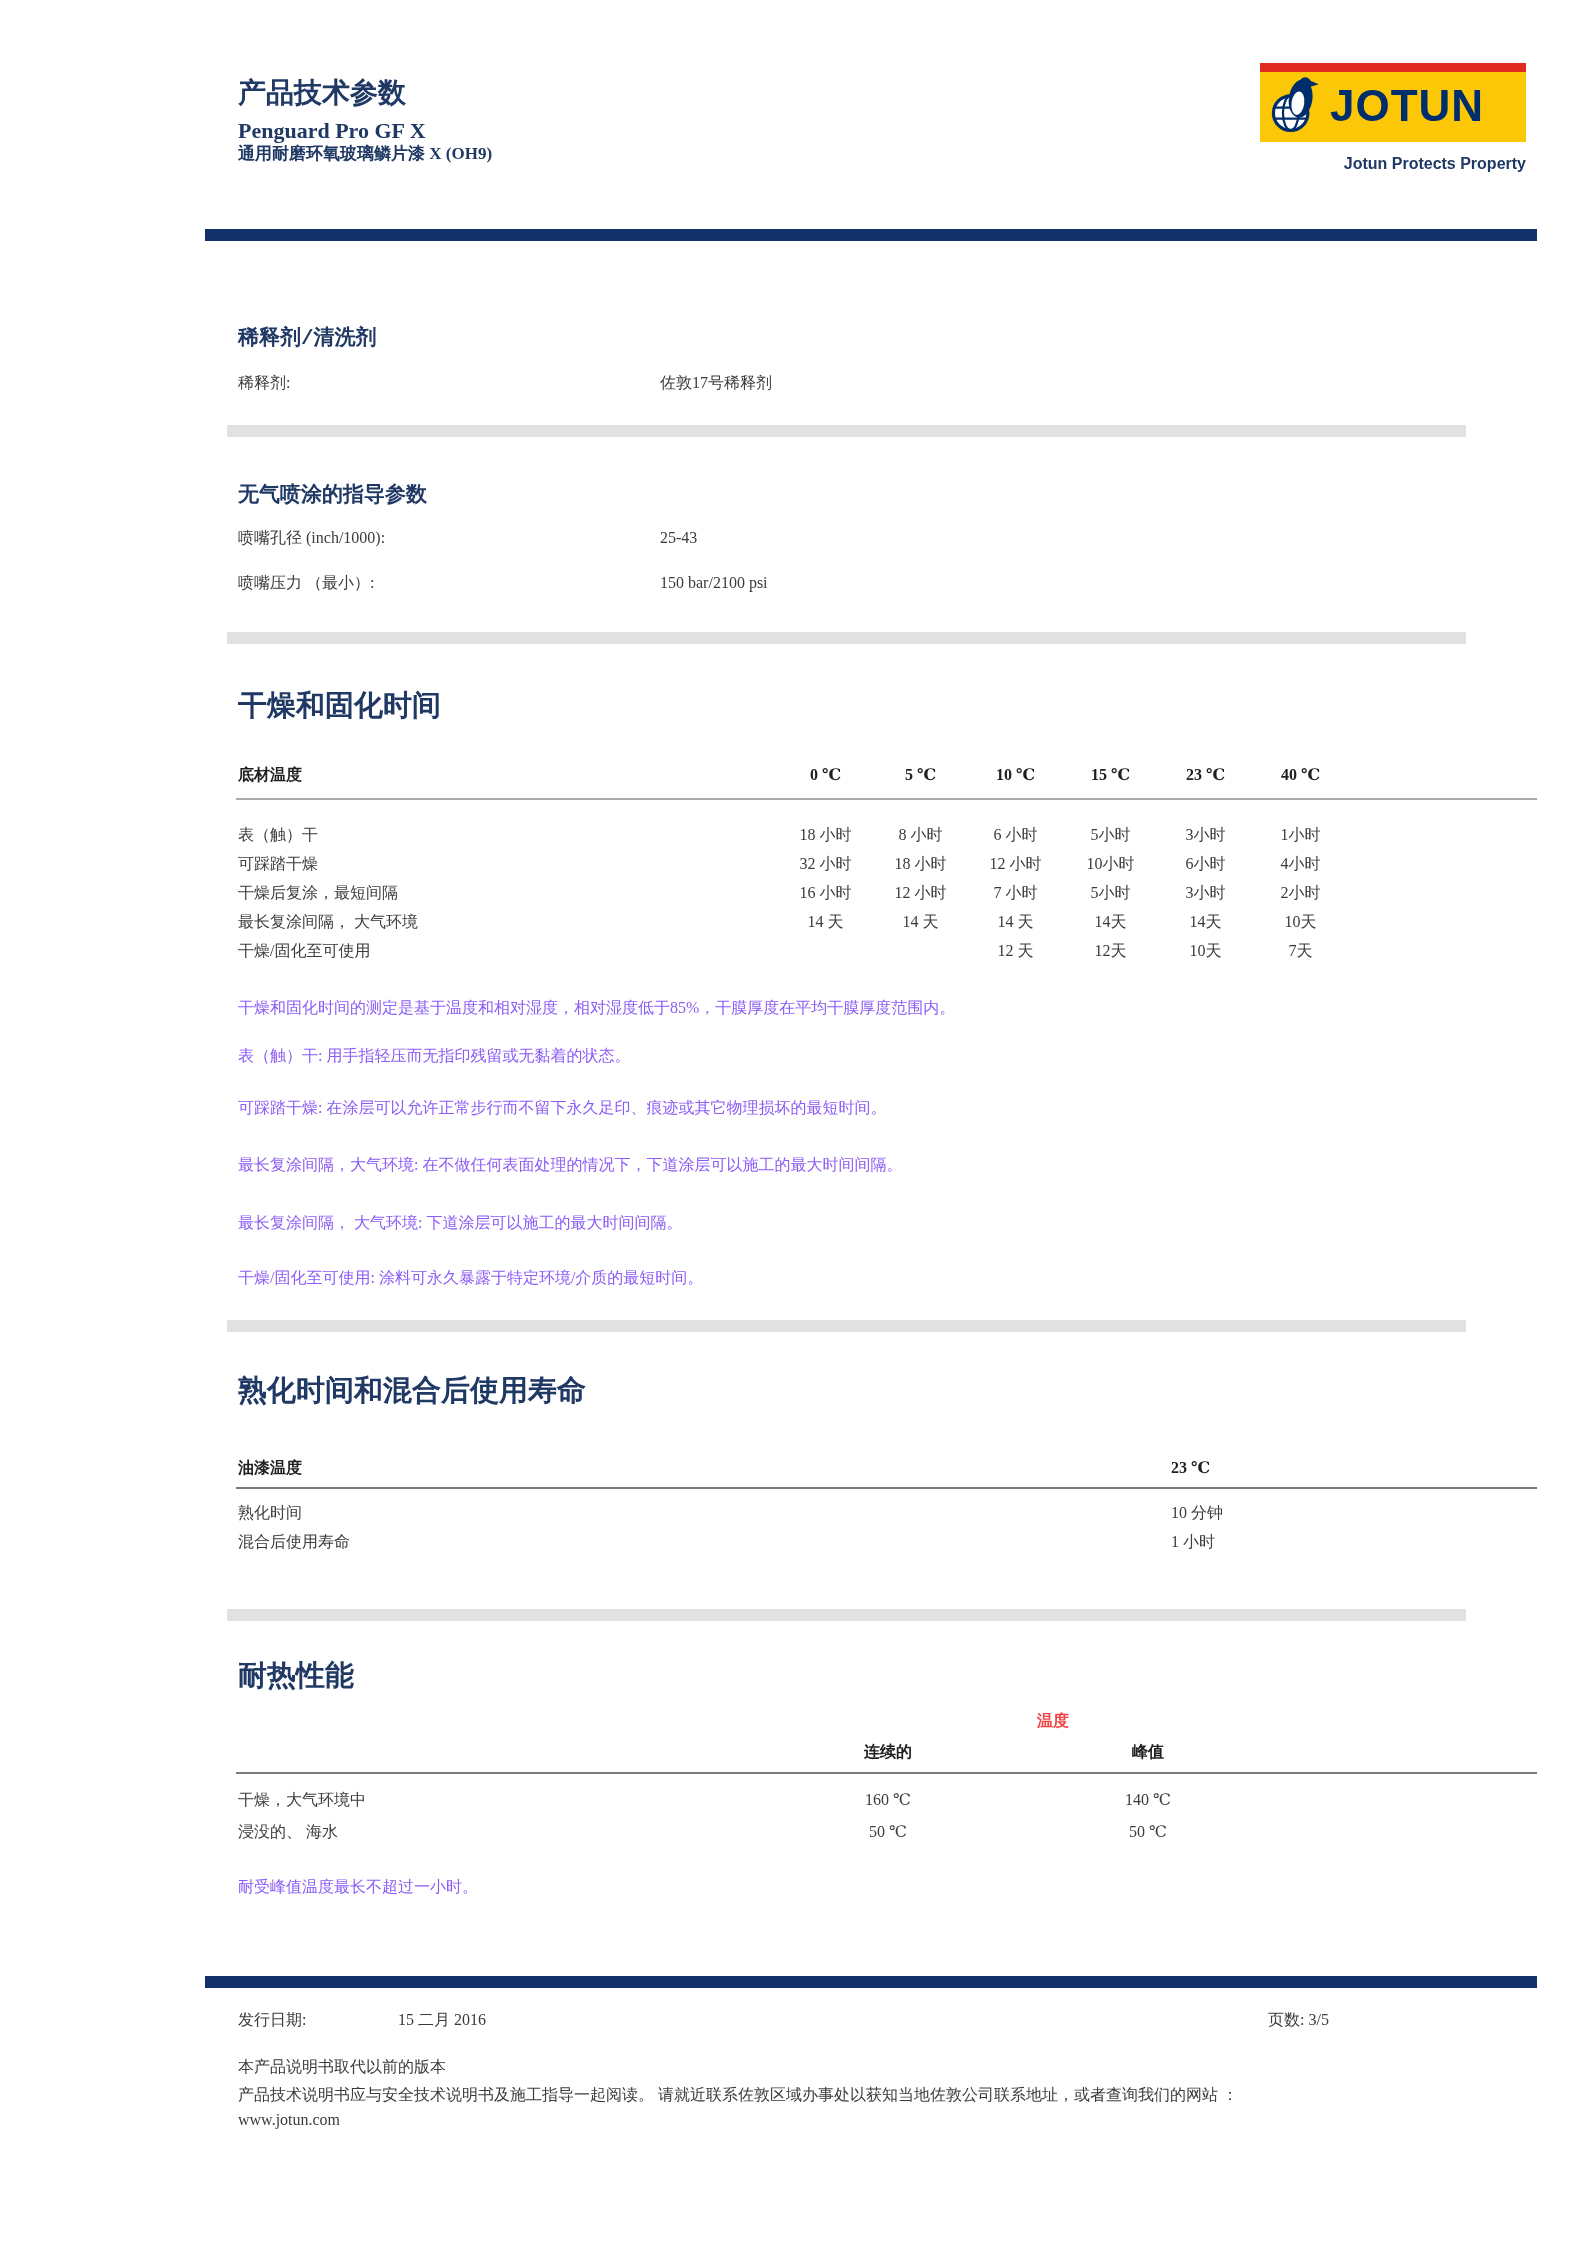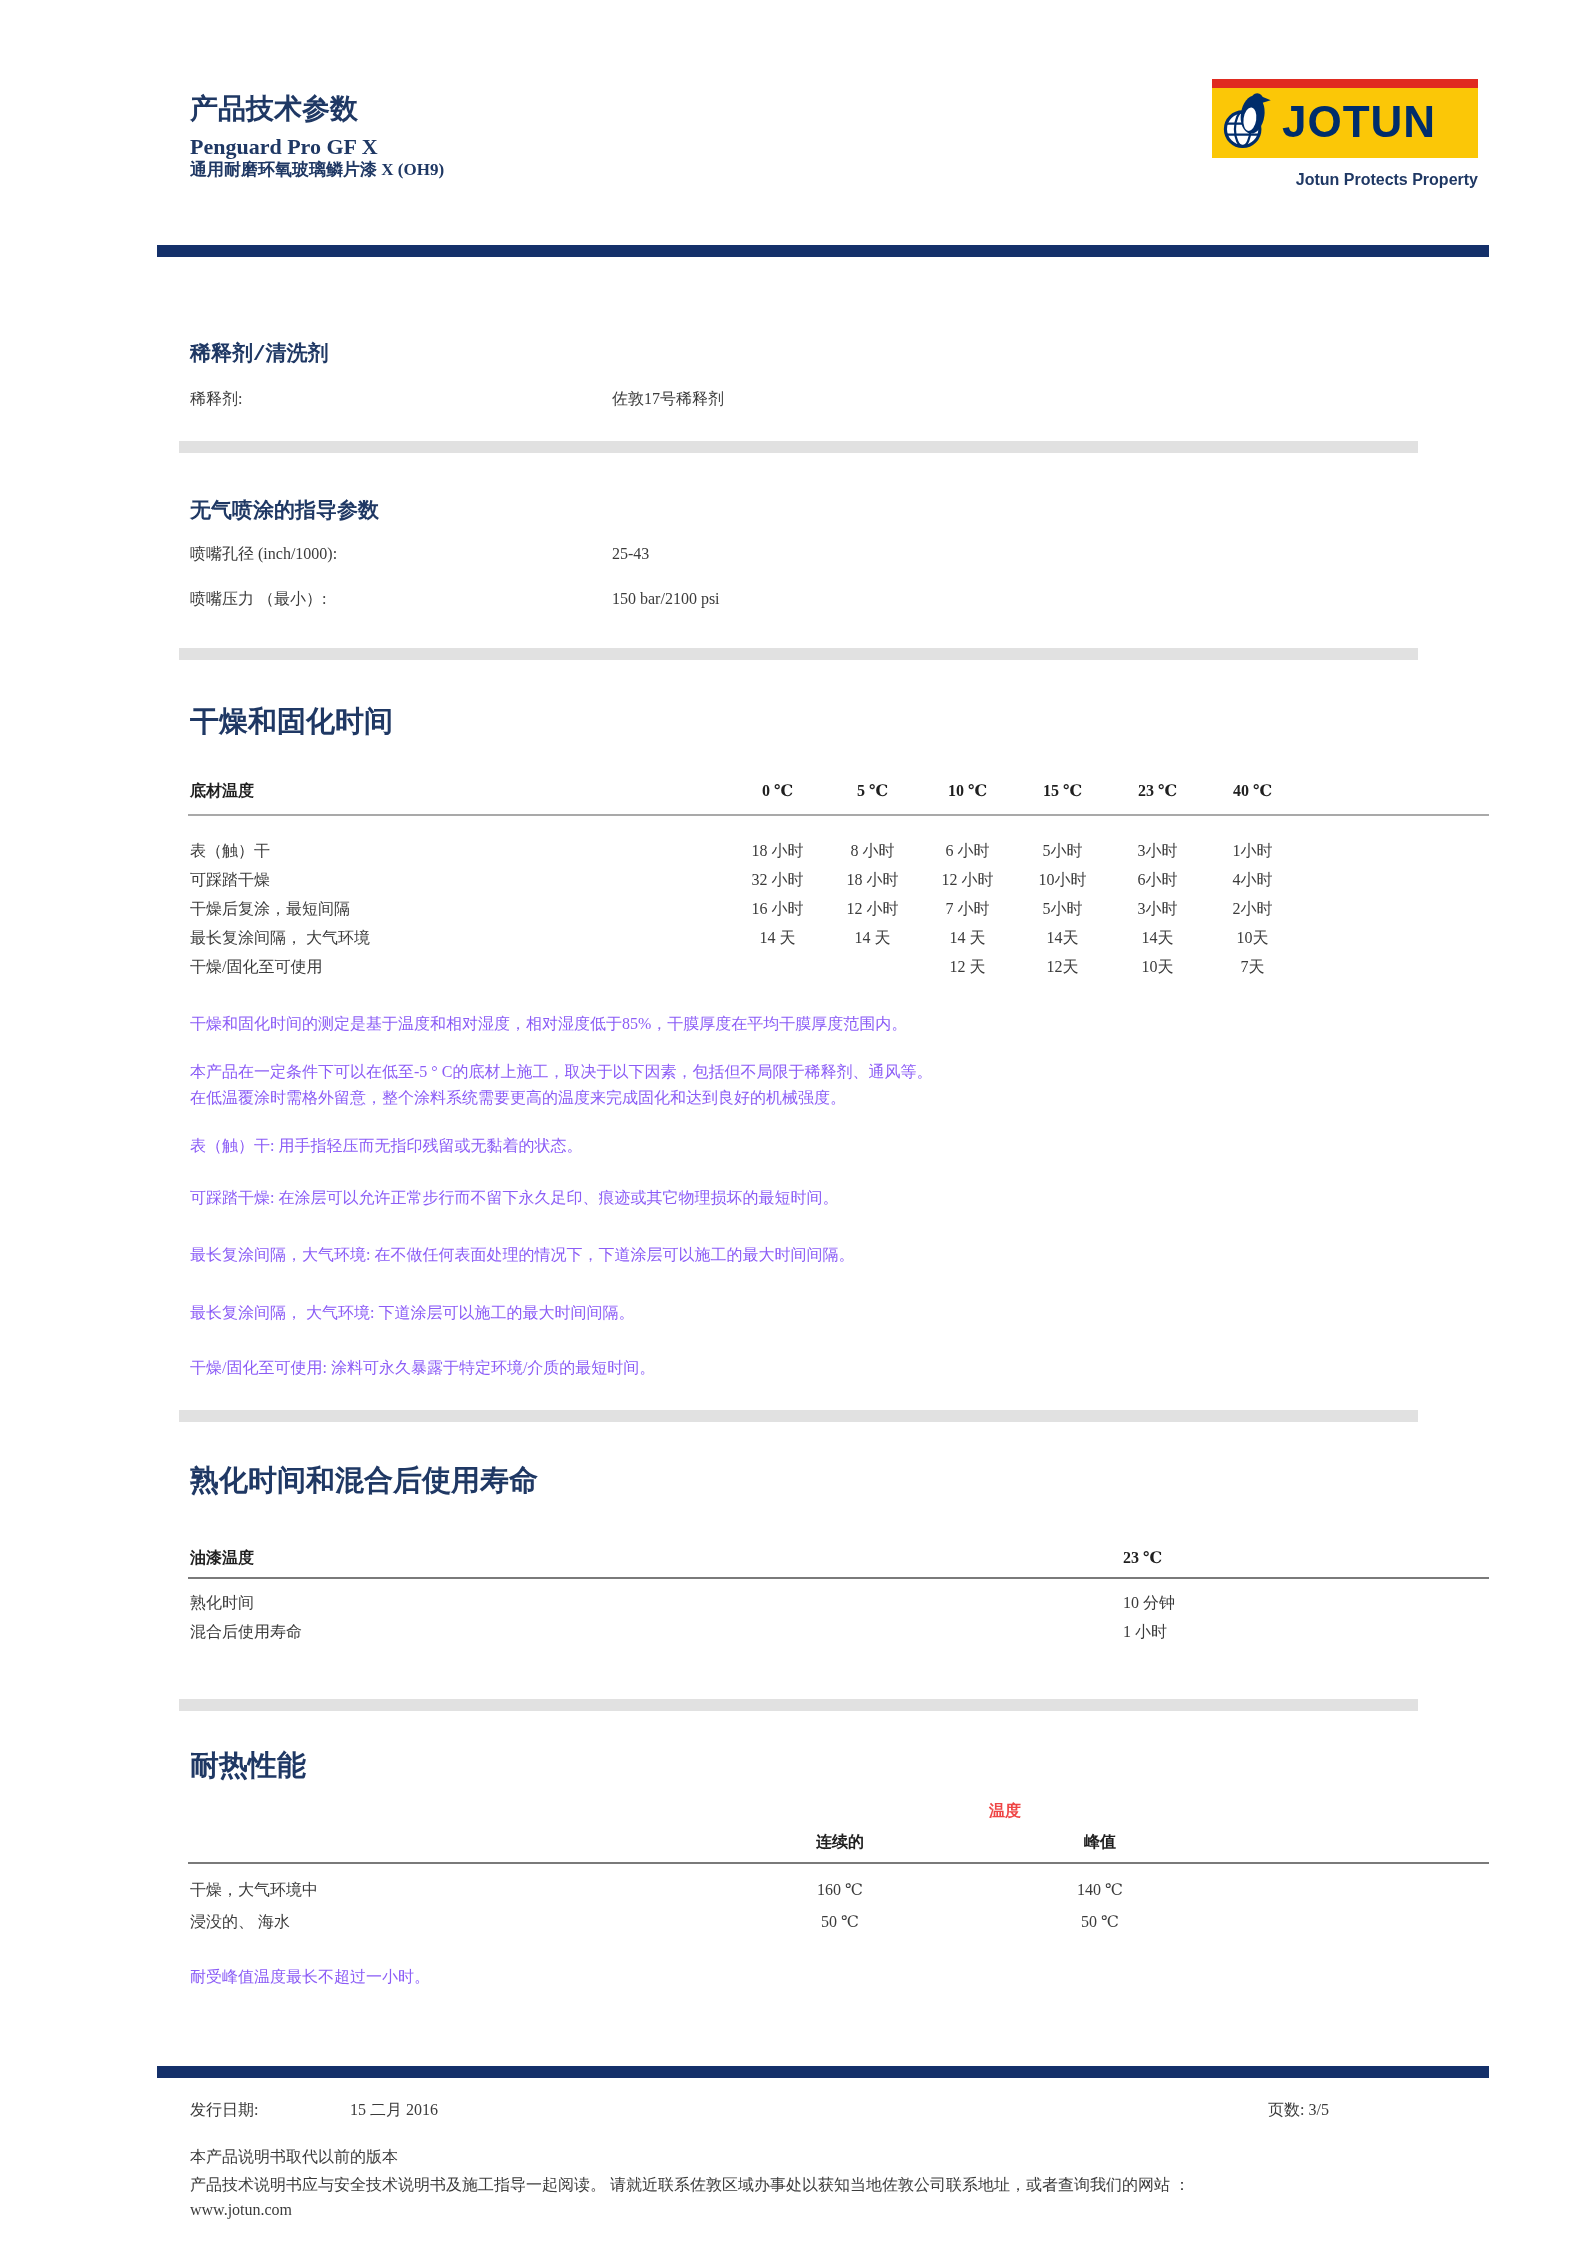--- a/index.html
+++ b/index.html
@@ -1,25 +1,26 @@
 <!DOCTYPE html>
 <html><head>
 <meta charset="utf-8">
 <style>
   * { margin:0; padding:0; box-sizing:border-box; }
   html,body { background:#ffffff; }
   .page {
     position:relative;
     width:1586px; height:2223px;
-    margin:16px auto;
+    margin:0 auto;
     background:#ffffff;
     font-family:"Liberation Serif","DejaVu Serif",serif;
     font-size:16px;
     color:#3b3b3b;
     overflow:hidden;
+    padding-left:48px;
   }
 
   
   .header { position:relative; height:229px; }
   .doc-title {
     padding-top:76px; margin-left:190px;
     font-size:28px; line-height:34px; font-weight:bold; color:#1f3864;
   }
   .product-name {
     margin-left:190px; margin-top:10px;
@@ -218,22 +219,20 @@
       <span class="cell"></span>
       <span class="cell"></span>
       <span class="cell">12 天</span>
       <span class="cell">12天</span>
       <span class="cell">10天</span>
       <span class="cell">7天</span>
     </div>
   </div>
 
   <div class="para mt-p1">干燥和固化时间的测定是基于温度和相对湿度，相对湿度低于85%，干膜厚度在平均干膜厚度范围内。</div>
-  <div class="para mt-p2">本产品在一定条件下可以在低至-5 ° C的底材上施工，取决于以下因素，包括但不局限于稀释剂、通风等。
-在低温覆涂时需格外留意，整个涂料系统需要更高的温度来完成固化和达到良好的机械强度。</div>
   <div class="para mt-p3">表（触）干: 用手指轻压而无指印残留或无黏着的状态。</div>
   <div class="para mt-p4">可踩踏干燥: 在涂层可以允许正常步行而不留下永久足印、痕迹或其它物理损坏的最短时间。</div>
   <div class="para mt-p5">最长复涂间隔，大气环境: 在不做任何表面处理的情况下，下道涂层可以施工的最大时间间隔。</div>
   <div class="para mt-p6">最长复涂间隔， 大气环境: 下道涂层可以施工的最大时间间隔。</div>
   <div class="para mt-p7">干燥/固化至可使用: 涂料可永久暴露于特定环境/介质的最短时间。</div>
 
   <div class="divider mt-d3"></div>
 
   
   <div class="big-heading mt-bh2">熟化时间和混合后使用寿命</div>

